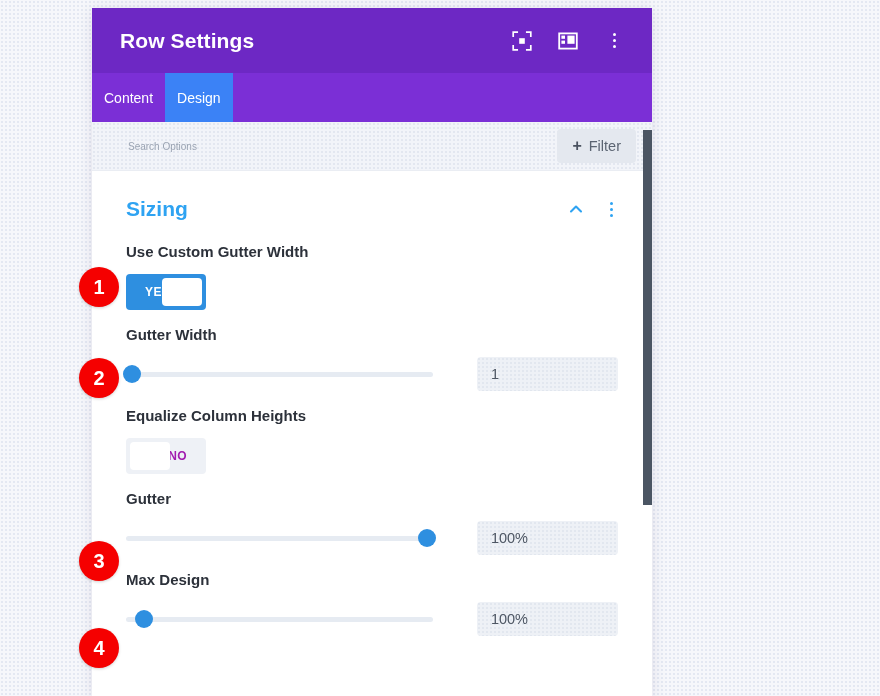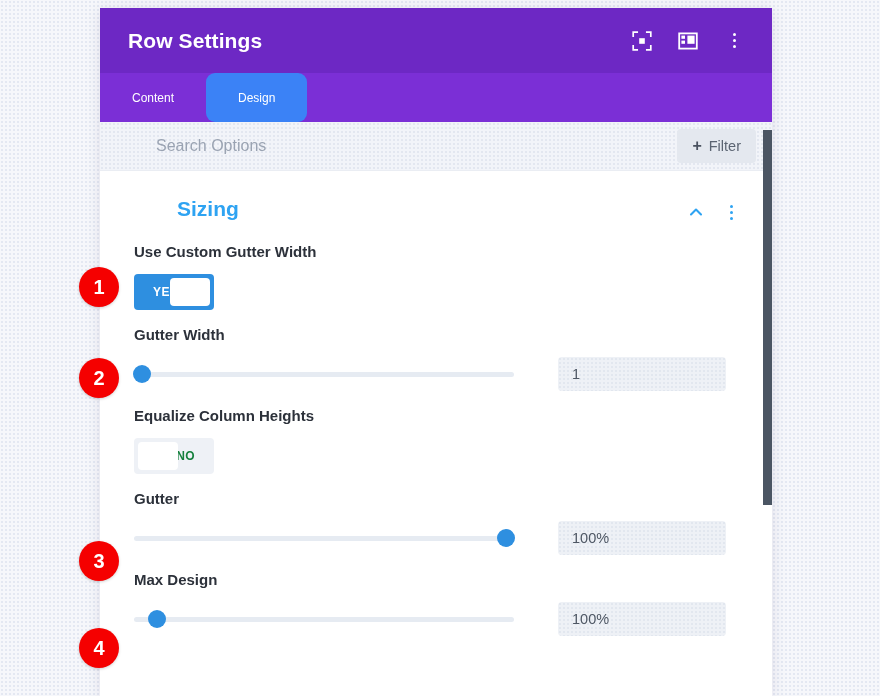--- a/index.html
+++ b/index.html
@@ -20,23 +20,23 @@
     inset: 0;
     background-color: #f6f7fb;
     background-image: radial-gradient(#e4e8f2 1px, transparent 1px);
     background-size: 4px 4px;
     z-index: 0;
   }
 
   
   .panel {
     position: absolute;
-    left: 100px;
+    left: 92px;
     top: 8px;
-    width: 672px;
+    width: 560px;
     height: 688px;
     background: #ffffff;
     z-index: 2;
     overflow: hidden;
     box-shadow: 0 2px 14px rgba(40, 20, 80, 0.10);
   }
 
   
   .titlebar {
     height: 65px;
@@ -87,25 +87,24 @@
     height: 49px;
     background: #7b2fd6;
     display: flex;
     align-items: stretch;
   }
   .tab {
     display: flex;
     align-items: center;
     justify-content: center;
     color: #ffffff;
-    font-size: 12px;
-    padding: 0 32px;
+    font-size: 14px;
+    padding: 0 12px;
     cursor: pointer;
     white-space: nowrap;
-    border-radius: 9px;
   }
   .tab.active {
     background: #3b82f6;
   }
 
   
   .searchrow {
     height: 49px;
     background: #f2f4f9;
     background-image: radial-gradient(#e3e7f0 1px, transparent 1px);
@@ -115,23 +114,22 @@
     padding: 0 16px 0 34px;
     box-sizing: border-box;
     border-bottom: 1px solid #eaedf3;
   }
   .search-input {
     flex: 1;
     border: none;
     outline: none;
     background: transparent;
     font-family: "Liberation Sans", sans-serif;
-    font-size: 16px;
+    font-size: 10px;
     color: #6d7684;
-    margin-left: 20px;
   }
   .search-input::placeholder { color: #9aa3b2; }
   .filter-btn {
     background: #e4e8ef;
     border: none;
     border-radius: 4px;
     height: 34px;
     padding: 0 15px;
     display: flex;
     align-items: center;
@@ -149,24 +147,23 @@
   }
 
   
   .content {
     padding: 0 34px;
     position: relative;
   }
 
   .section-head {
     display: flex;
-    align-items: flex-end;
+    align-items: center;
     padding-top: 26px;
     padding-bottom: 6px;
-    margin-left: 43px;
   }
   .section-title {
     color: #2ea3f2;
     font-size: 21px;
     font-weight: 600;
     flex: 1;
   }
   .section-actions {
     display: flex;
     align-items: center;
@@ -217,21 +214,21 @@
   }
   .toggle.on { background: #2e8fe0; justify-content: flex-start; }
   .toggle.off { background: #eef1f6; justify-content: flex-end; }
   .toggle-label {
     font-size: 12px;
     font-weight: 700;
     letter-spacing: .4px;
     padding: 0 19px;
   }
   .toggle.on .toggle-label { color: #ffffff; }
-  .toggle.off .toggle-label { color: #15803d; }
+  .toggle.off .toggle-label { color: #a21caf; }
   .knob {
     position: absolute;
     top: 4px;
     width: 40px;
     height: 28px;
     background: #ffffff;
     border-radius: 4px;
   }
   .toggle.on .knob { right: 4px; }
   .toggle.off .knob { left: 4px; }

